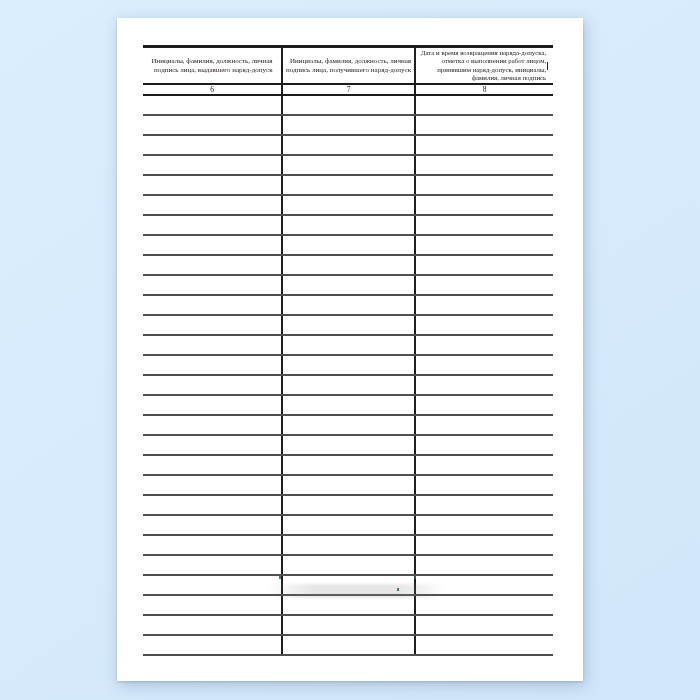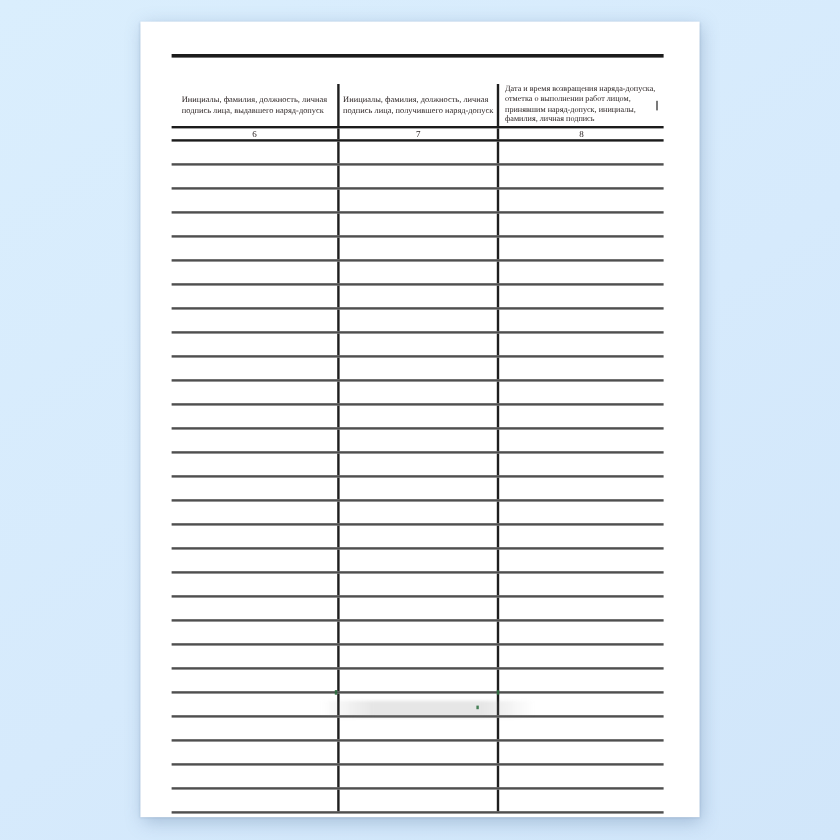--- a/index.html
+++ b/index.html
@@ -33,23 +33,22 @@
     display: flex;
     align-items: stretch;
     border-bottom: 2px solid #1c1c1c;
   }
   .hcell {
     display: flex;
     align-items: center;
     justify-content: center;
     box-sizing: border-box;
     height: 35px;
-    text-align: left;
+    text-align: right;
     padding: 0 2px;
-    margin-top: 22px;
   }
   .htext {
     white-space: pre-line;
     font-size: 7px;
     line-height: 9px;
     letter-spacing: 0px;
   }
   .hcell.c3 .htext { font-size: 6.8px; line-height: 8.4px; }
   .caret {
     display: inline-block;

